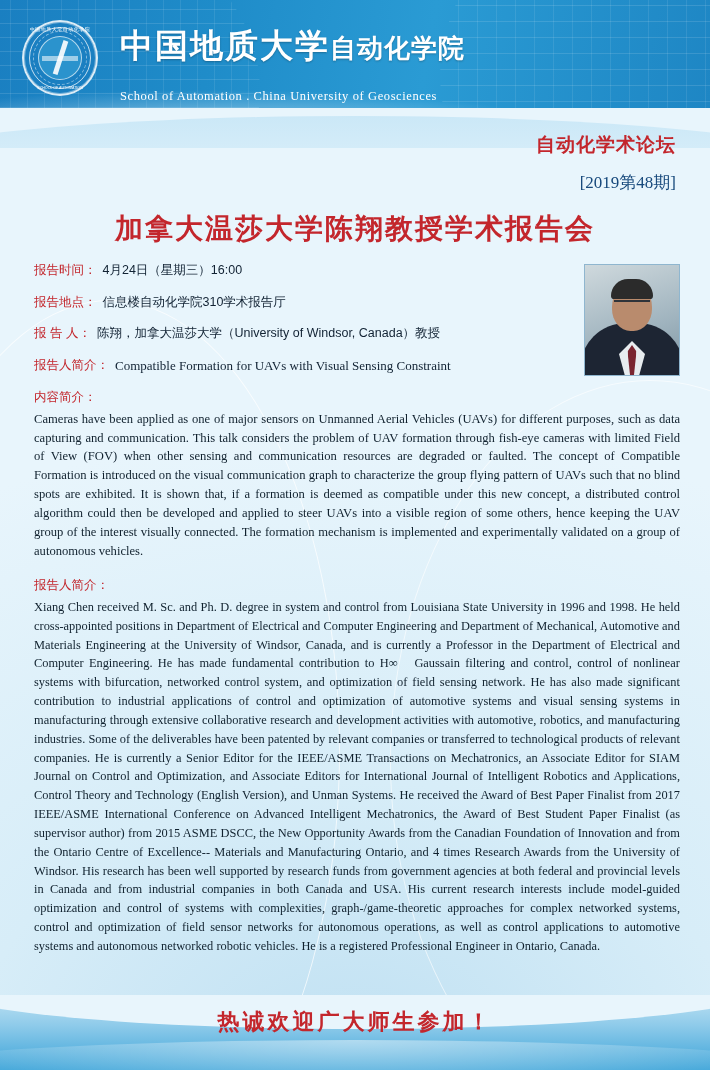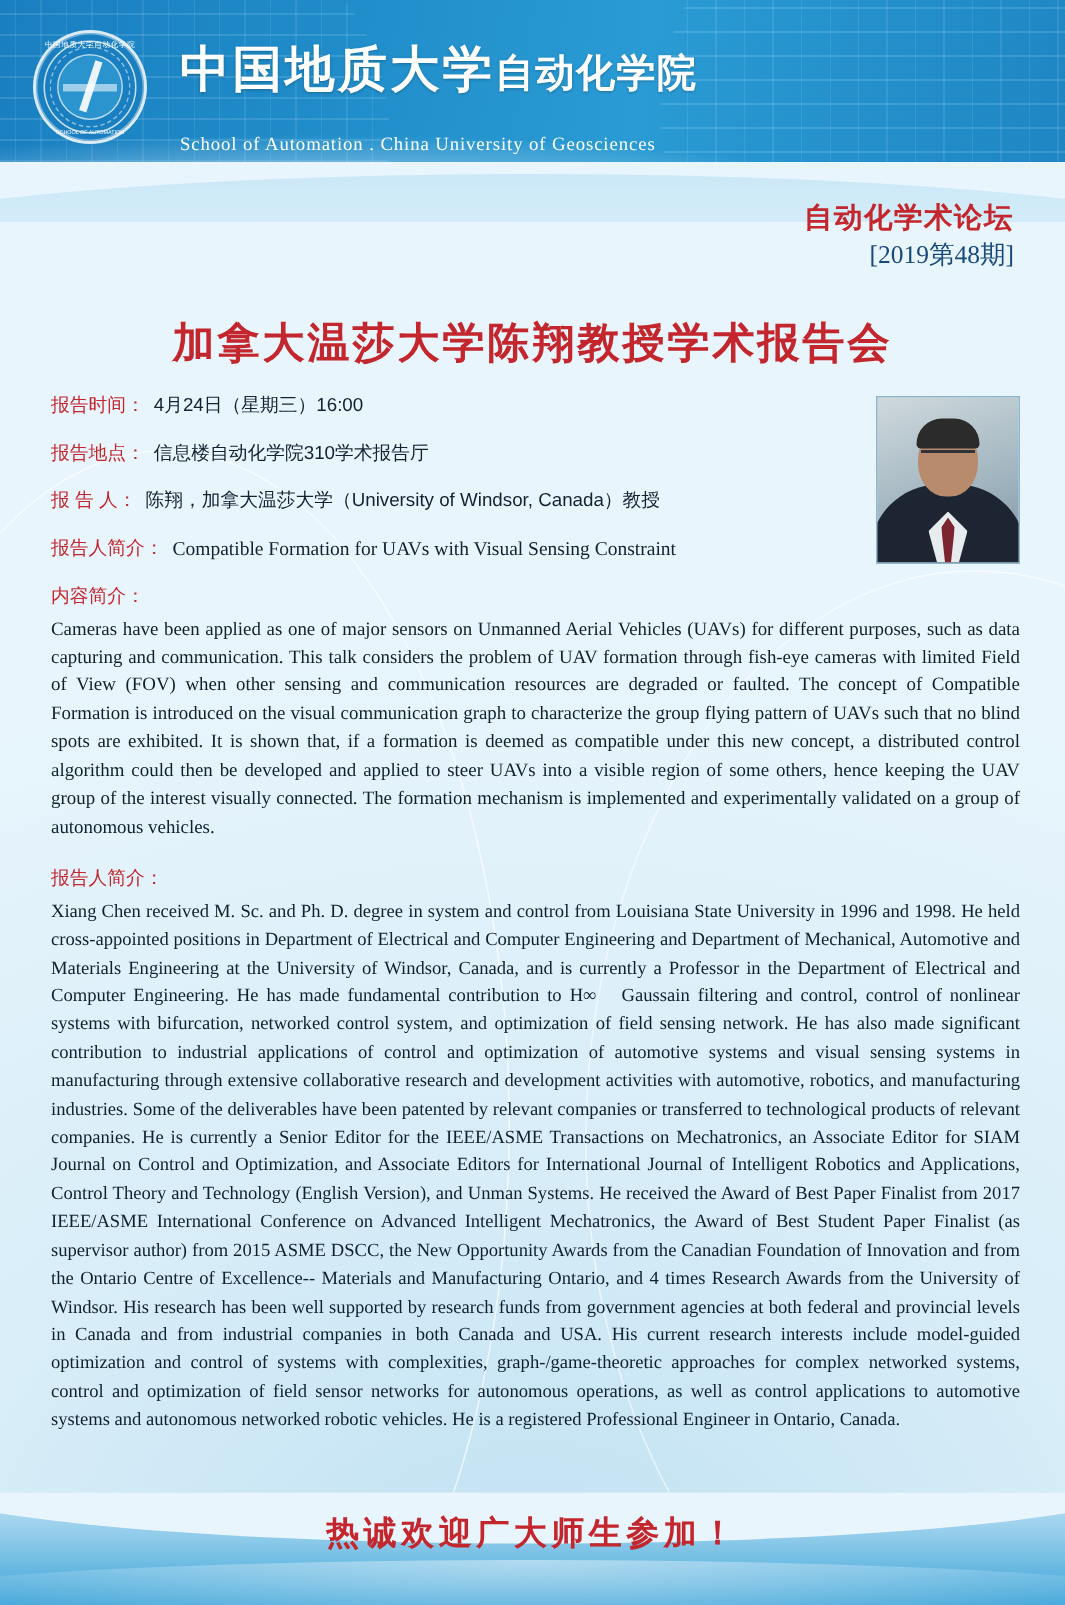--- a/index.html
+++ b/index.html
@@ -123,21 +123,21 @@
   }
 
   
   .forum-wrap {
     position:absolute; right:34px; top:132px; text-align:right;
   }
   .forum-title {
     color:#c3262c; font-size:19px; font-weight:bold; letter-spacing:1px;
   }
   .forum-issue {
-    margin-top:0;
+    margin-top:13px;
     color:#17497c; font-size:17px;
     font-family:"Liberation Serif", serif;
   }
 
   
   .main-title {
     position:absolute; left:0; right:0; top:210px;
     text-align:center;
     color:#c3262c;
     font-size:28px; font-weight:bold; letter-spacing:2px;

